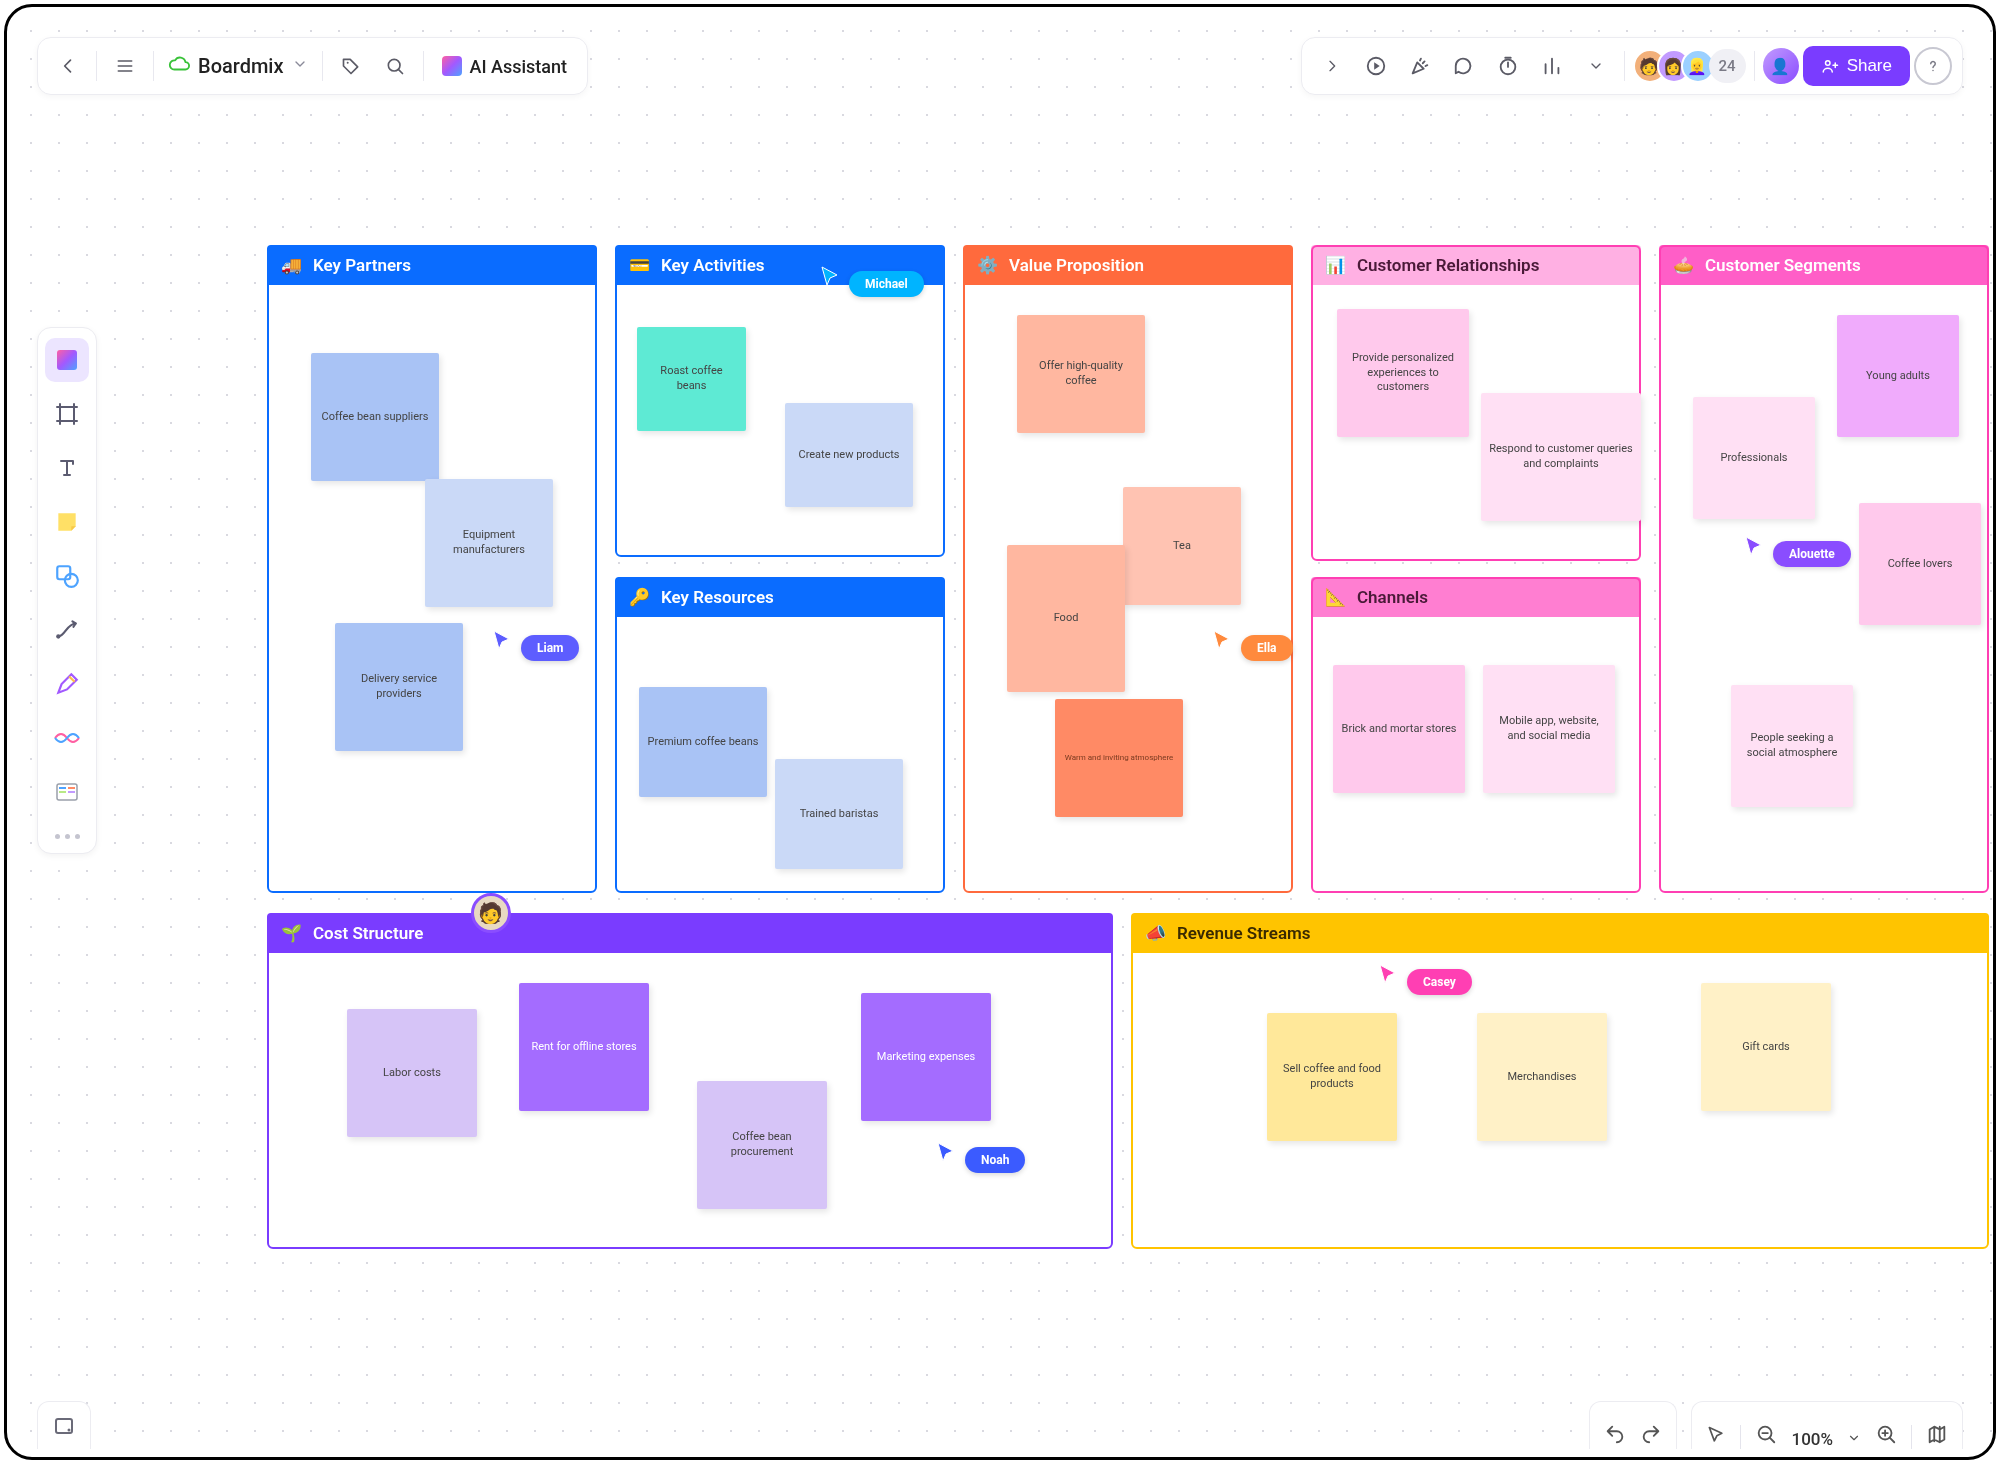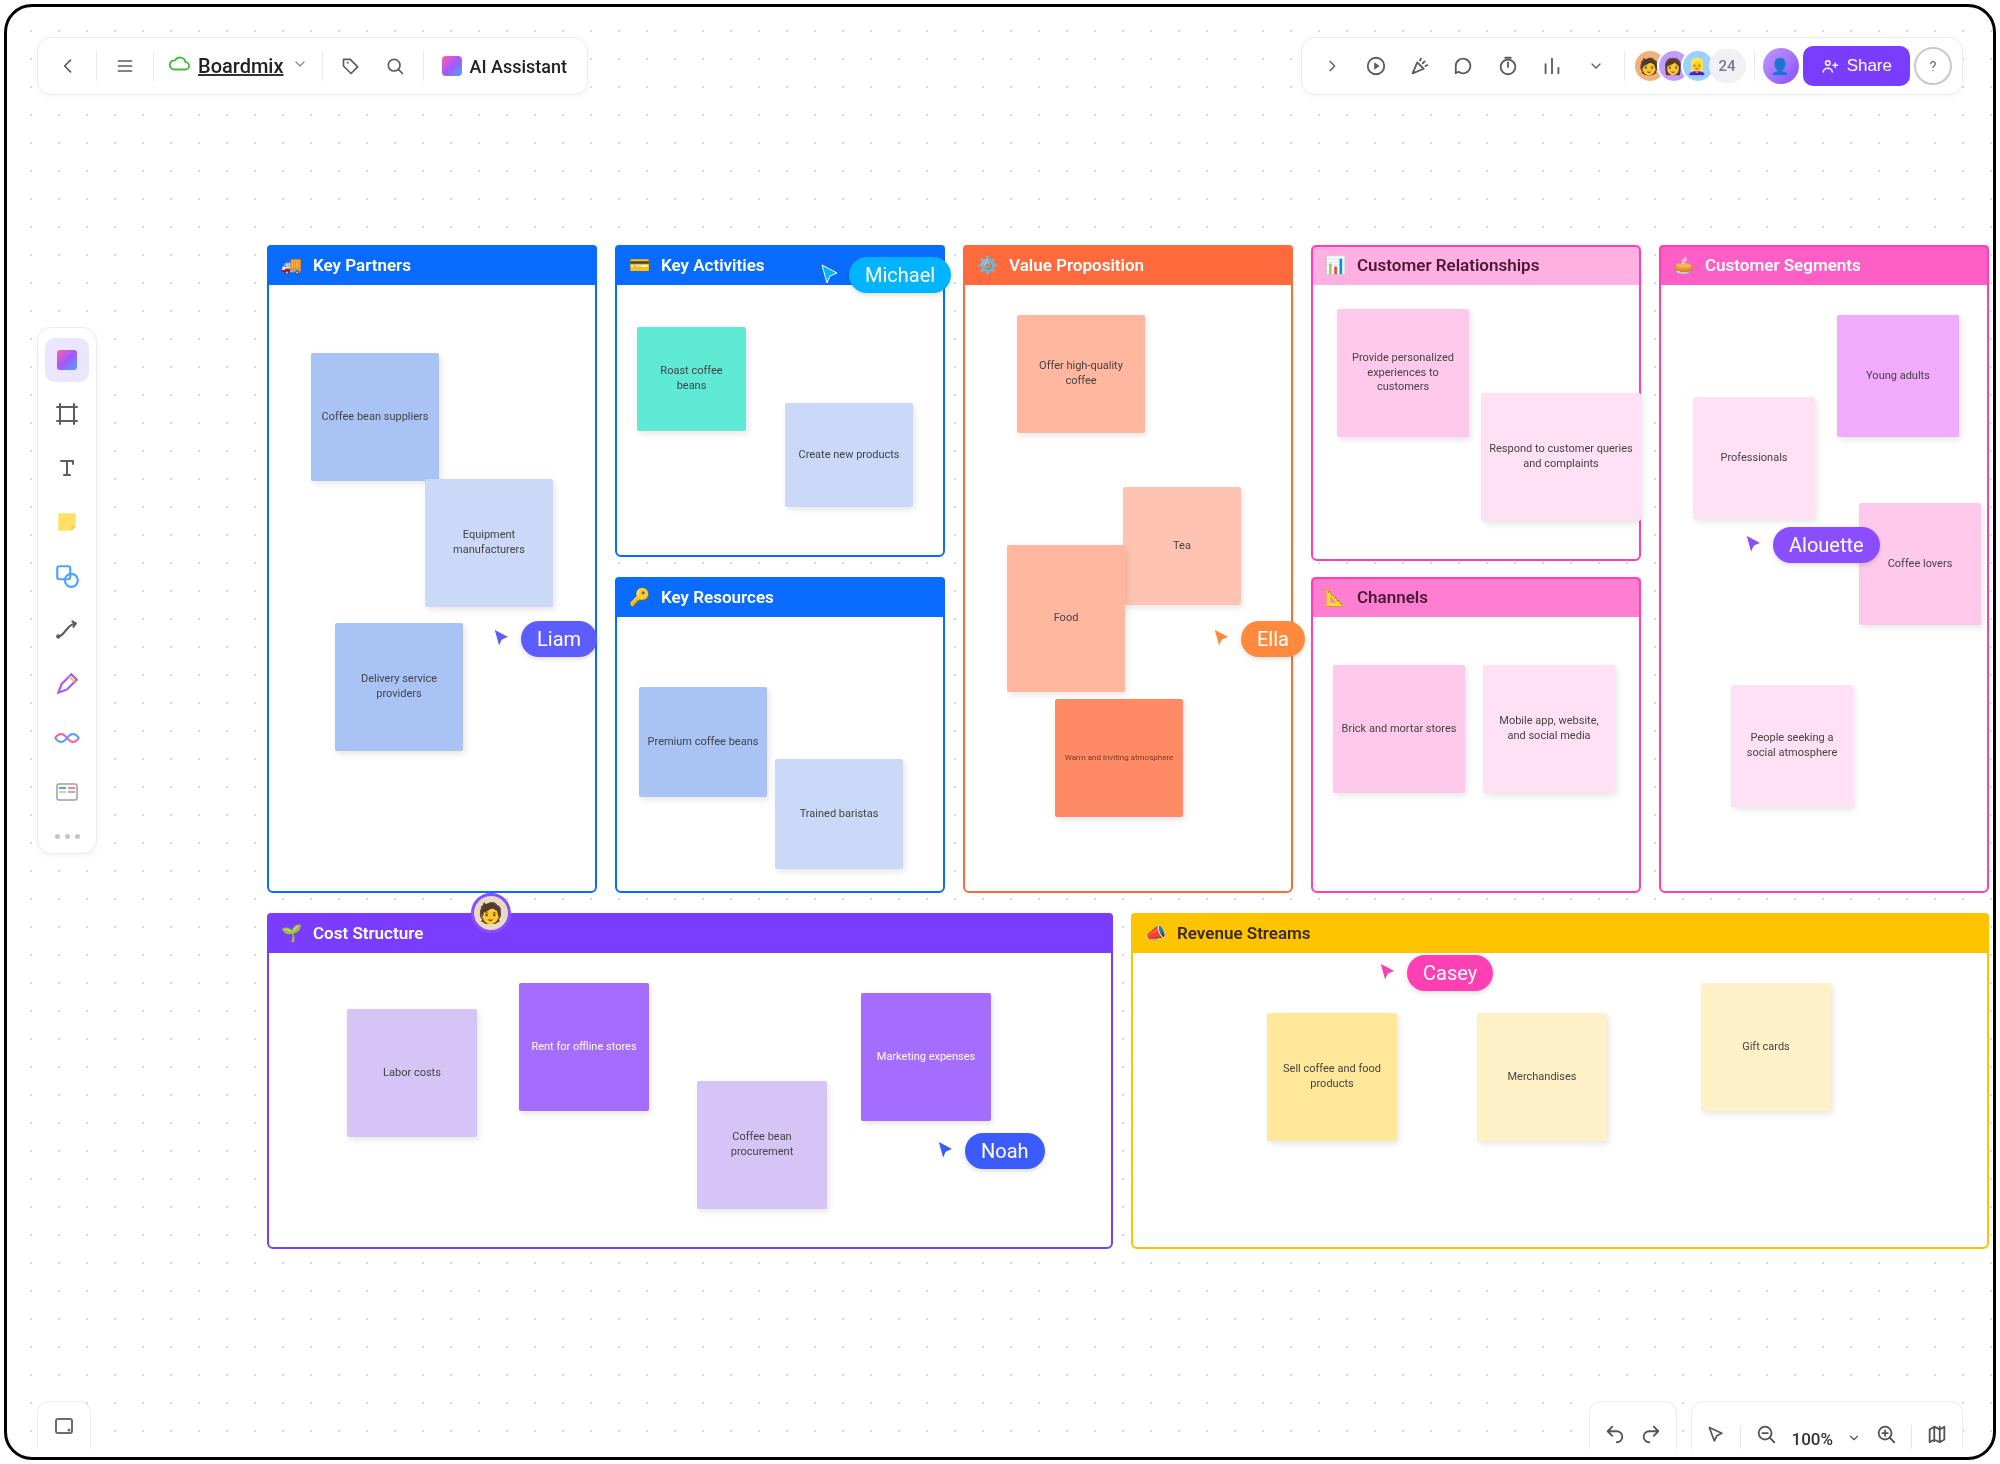--- a/index.html
+++ b/index.html
@@ -34,21 +34,21 @@
     gap: 4px;
     z-index: 50;
   }
   .topbar-left { left: 30px; }
   .topbar-right { right: 30px; }
   .tb-btn {
     width: 40px; height: 40px; display:flex; align-items:center; justify-content:center;
     border-radius: 8px; cursor: pointer; color:#5b5b66;
   }
   .tb-sep { width:1px; height:30px; background:#e8e8ef; margin: 0 4px; }
-  .brand-group { display:flex; align-items:center; gap:8px; padding: 0 6px; cursor:pointer;text-decoration:underline; }
+  .brand-group { display:flex; align-items:center; gap:8px; padding: 0 6px; cursor:pointer; }
   .brand-name { font-size: 20px; font-weight: 500; color:#222; }
   .cloud-icon { color:#39c239; }
   .chev { color:#8a8a99; }
   .ai-group { display:flex; align-items:center; gap:8px; padding: 0 10px; cursor:pointer; }
   .ai-label { font-size: 18px; font-weight:500; color:#222; }
   .gradient-square {
     width:20px; height:20px; border-radius:4px;
     background: linear-gradient(135deg,#ff5fa2 0%, #a259ff 50%, #4da3ff 100%);
   }
   .avatars { display:flex; align-items:center; }
@@ -110,22 +110,22 @@
     position:absolute; border-radius:2px;
     display:flex; align-items:center; justify-content:center; text-align:center;
     font-size:11px; color:#444; padding:8px; line-height:1.35;
     box-shadow: 2px 3px 6px rgba(0,0,0,0.10);
   }
   .cursor-tag {
     position:absolute; display:flex; align-items:center; gap:0; z-index:60;
   }
   .cursor-tag svg { display:block; }
   .cursor-tag .tag-label {
-    padding:6px 16px; border-radius:18px; color:#fff; font-size:20px; font-weight:400;
-    box-shadow:0 2px 5px rgba(0,0,0,0.15); margin-left:6px; 
+    padding:6px 16px; border-radius:18px; color:#fff; font-size:12px; font-weight:700;
+    box-shadow:0 2px 5px rgba(0,0,0,0.15); margin-left:6px; margin-top:14px;
   }
   .user-bubble {
     position:absolute; width:40px;height:40px;border-radius:50%;
     background:#e8d9c2; border:3px solid #8a4dff; z-index:55;
     display:flex;align-items:center;justify-content:center;font-size:20px;
   }
 
   
   .hdr-icon { width:22px;height:22px; display:flex;align-items:center;justify-content:center; }
 

